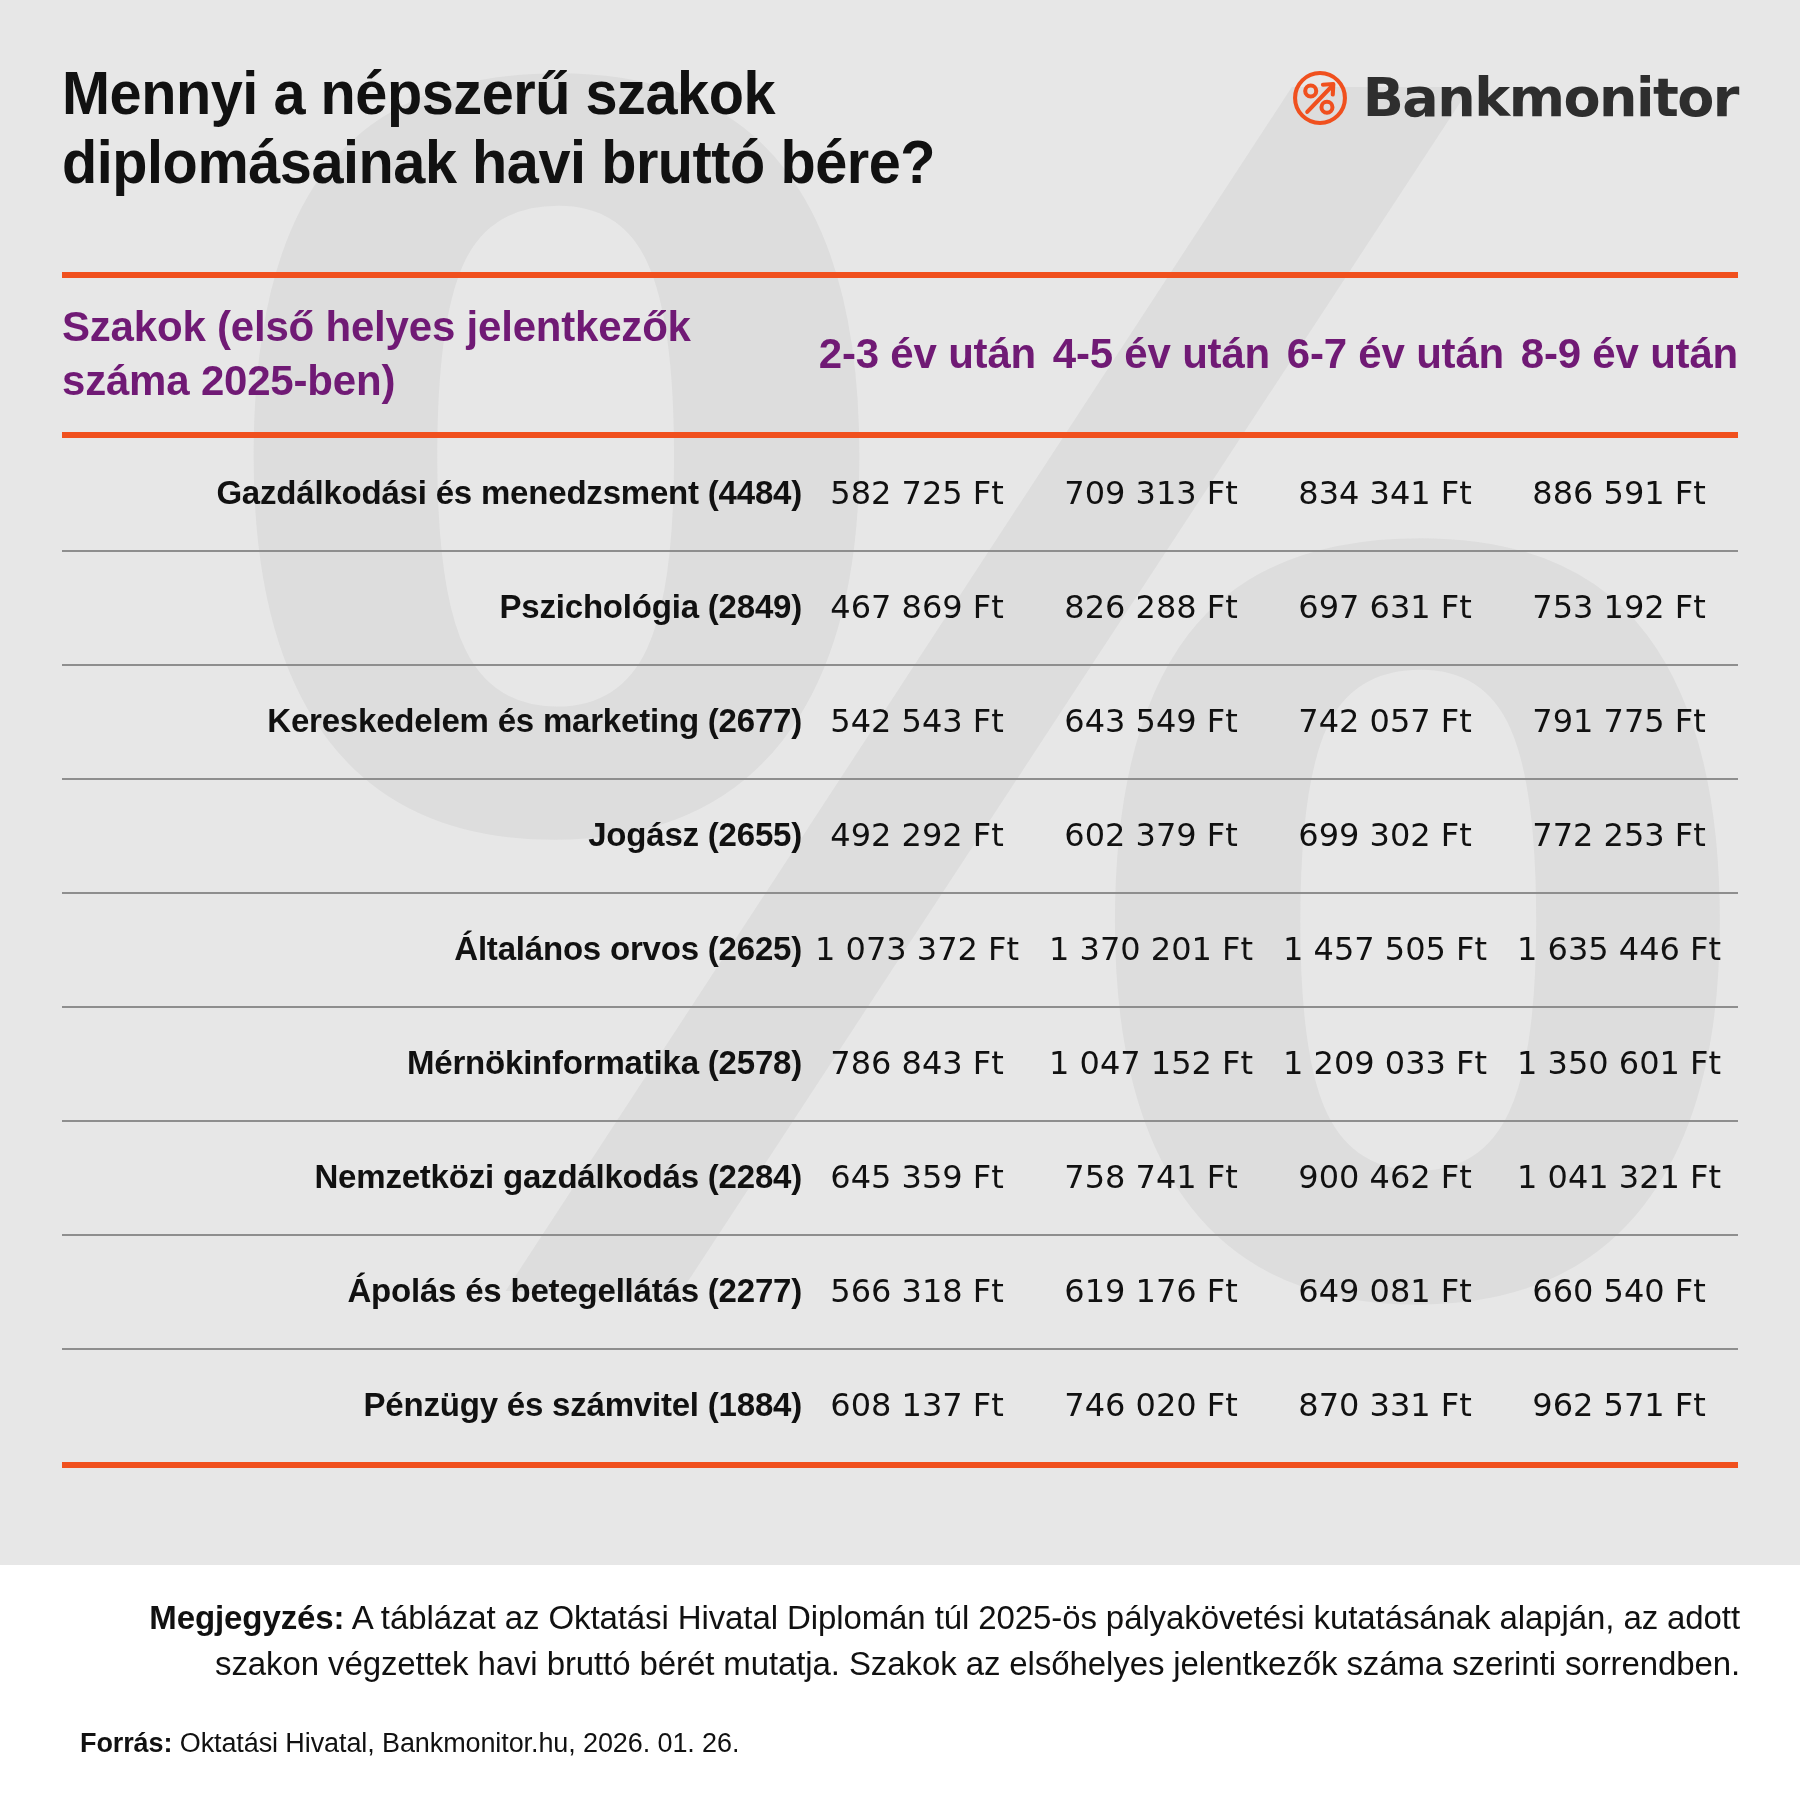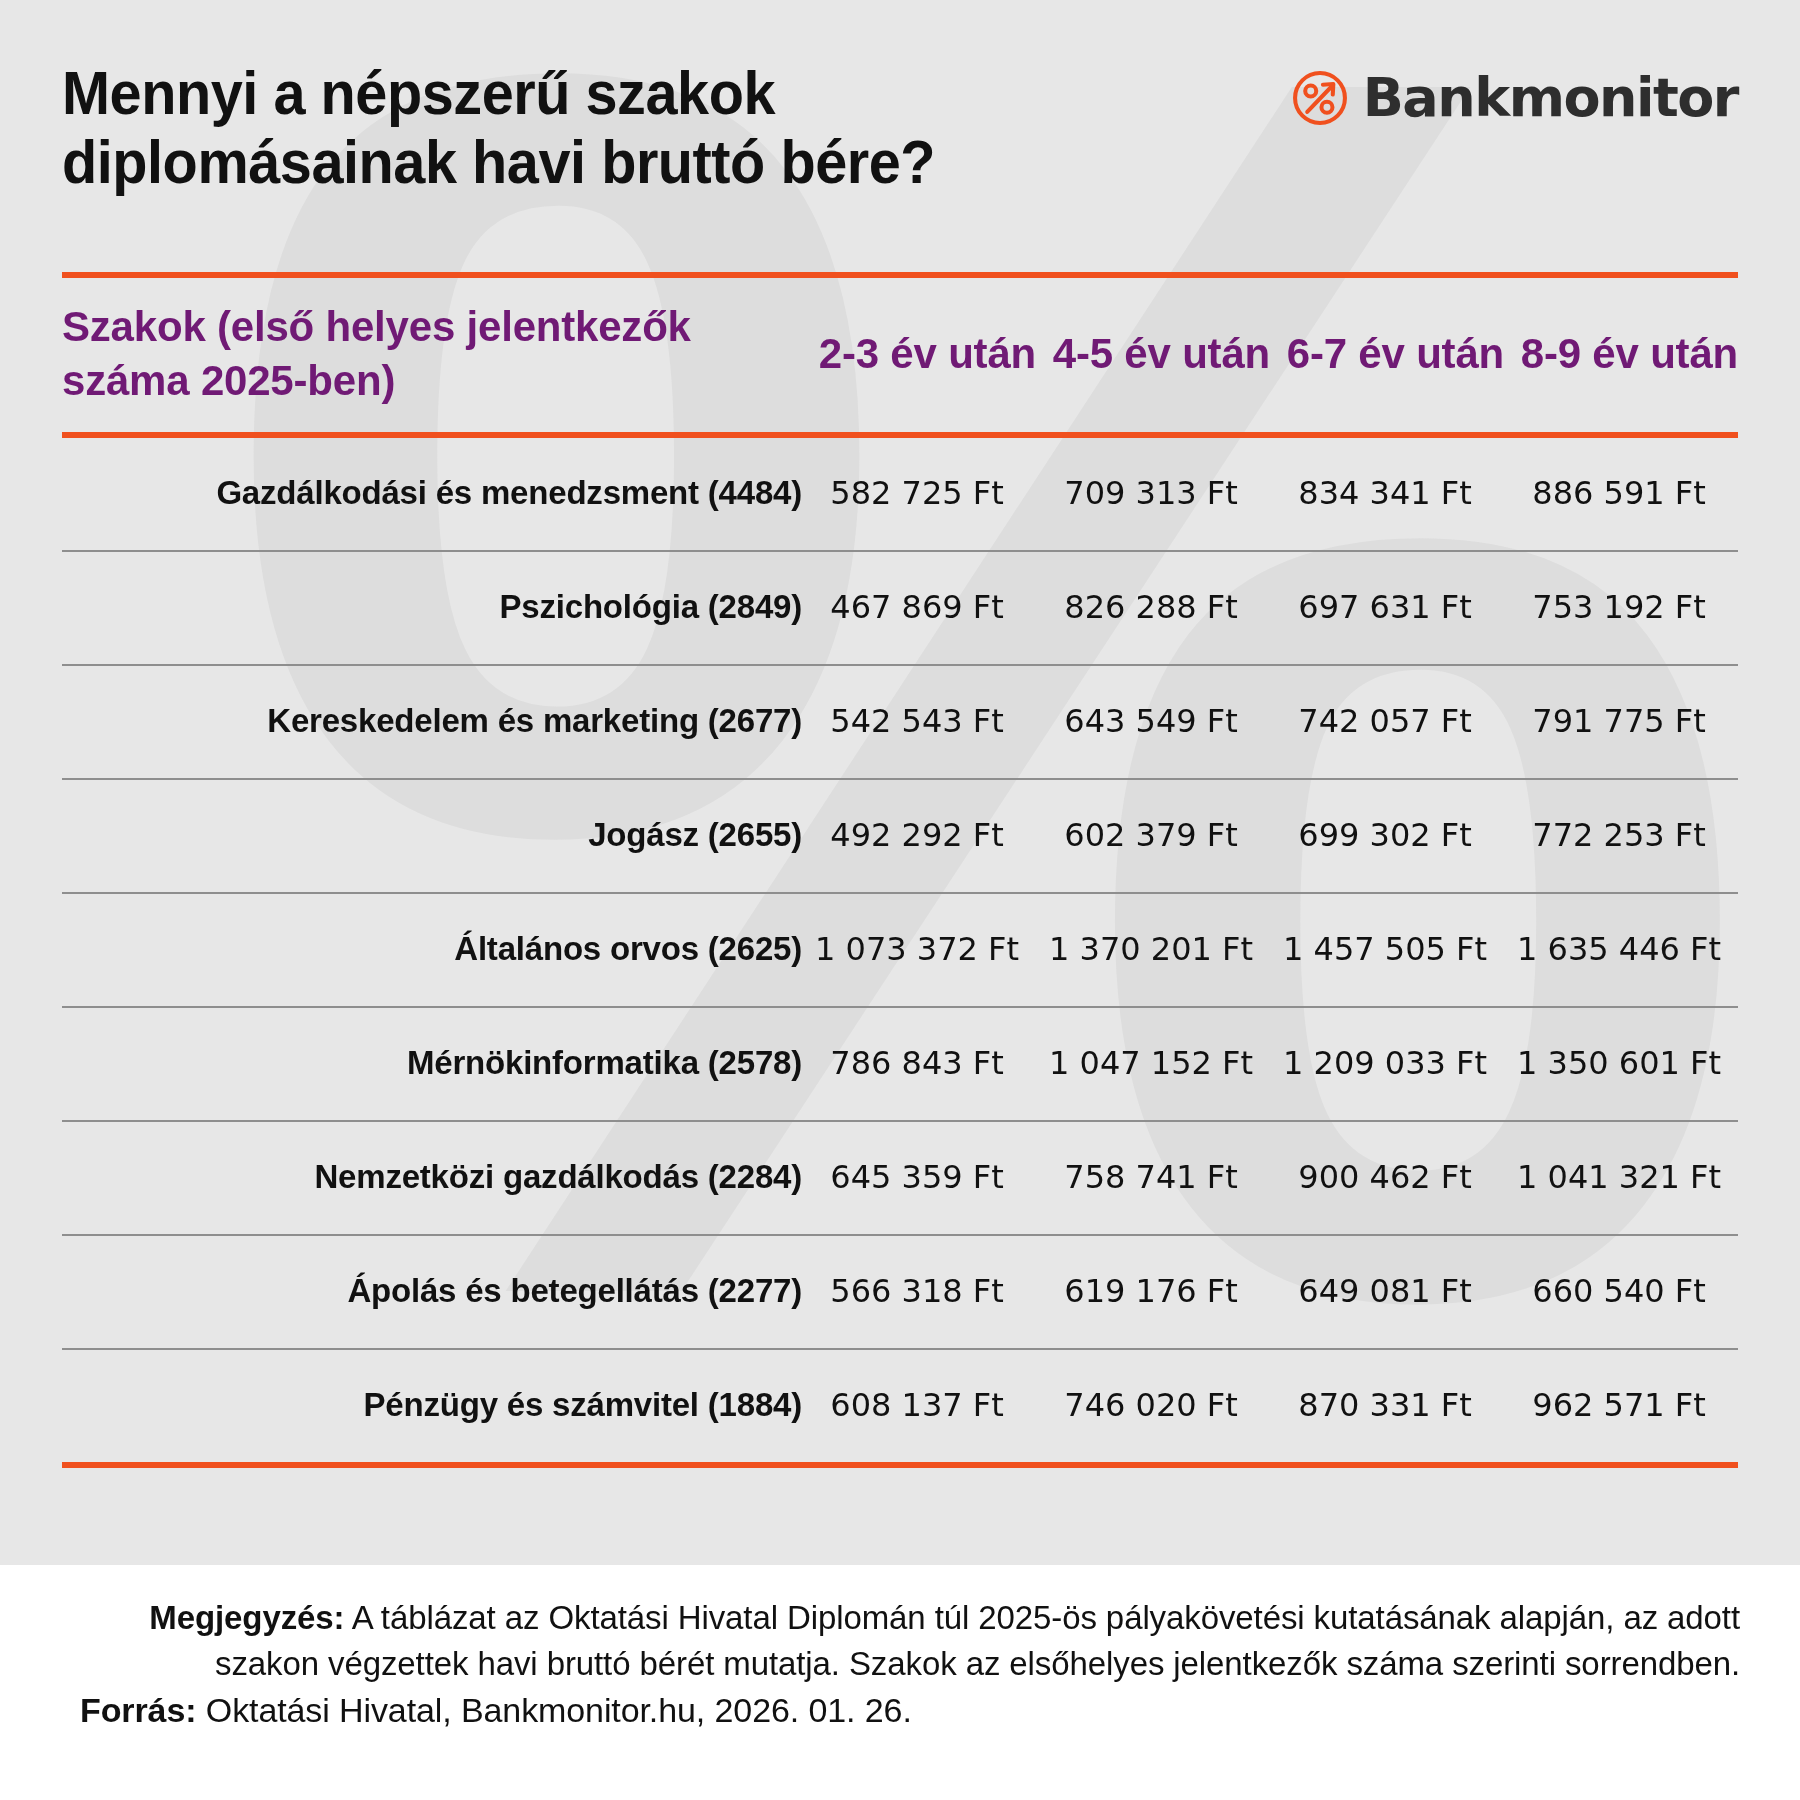--- a/index.html
+++ b/index.html
@@ -130,22 +130,23 @@
     color: #111;
   }
   .note {
     font-size: 33px;
     line-height: 1.40;
     letter-spacing: -.1px;
     text-align: right;
   }
   .note b, .src b { font-weight: 700; }
   .src {
-    font-size: 34px;
+    font-size: 27px;
     line-height: 1.40;
+    margin-top: 38px;
     letter-spacing: -.1px;
   }
 </style>
 </head>
 <body>
 
 <div id="page">
 
   <div id="gray-panel">
     <div id="watermark">%</div>

